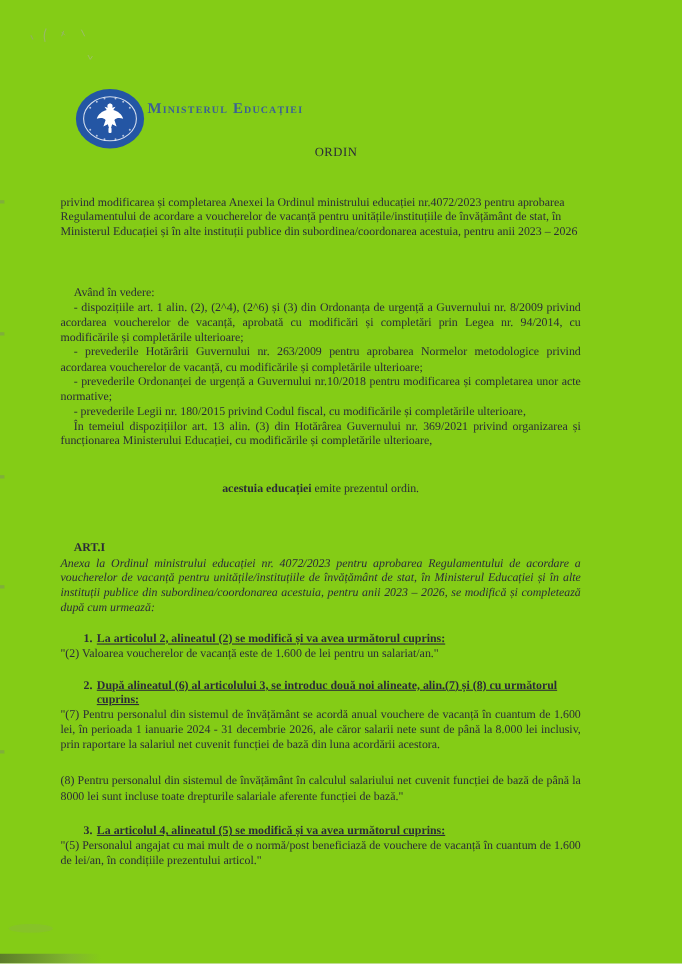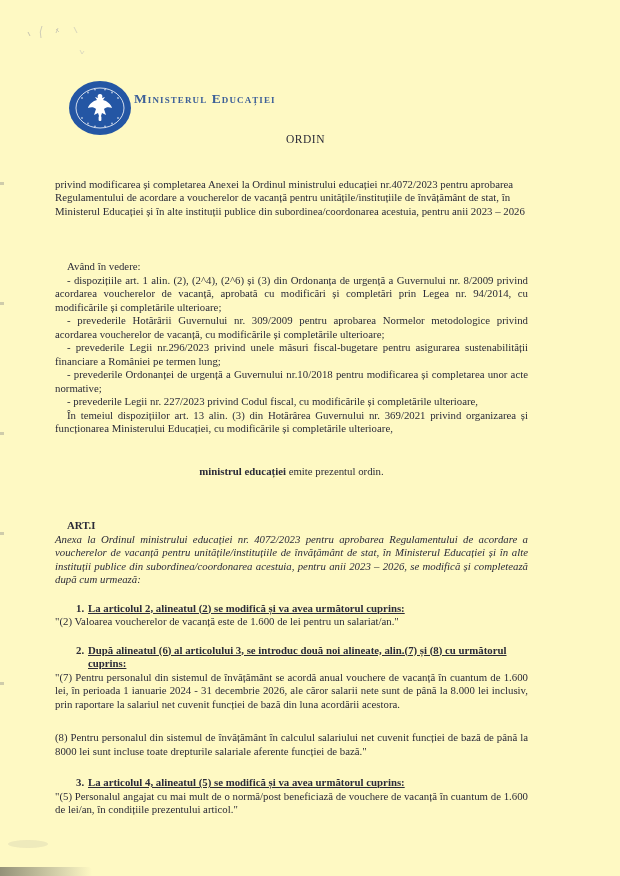--- a/index.html
+++ b/index.html
@@ -1,20 +1,20 @@
 <!DOCTYPE html>
 <html><head>
 <meta charset="utf-8">
 <style>
   * { margin:0; padding:0; box-sizing:border-box; }
   html,body { background:#e9e9e9; }
   .page {
     position:relative;
     width:620px; height:876px;
-    background:#fef9c3;
+    background:#84cc16;
     font-family:"Liberation Serif", serif;
     color:#2b2b38;
     overflow:hidden;
   }
   
   .logo {
     position:absolute; left:68px; top:80px;
     width:64px; height:56px;
   }
   .ministry-name {
@@ -129,28 +129,27 @@
 
   <div class="content">
 
     <div class="doc-type">ORDIN</div>
 
     <p class="doc-title">privind modificarea și completarea Anexei la Ordinul ministrului educației nr.4072/2023 pentru aprobarea Regulamentului de acordare a voucherelor de vacanță pentru unitățile/instituțiile de învățământ de stat, în Ministerul Educației și în alte instituții publice din subordinea/coordonarea acestuia, pentru anii 2023 – 2026</p>
 
     <div class="preamble">
       <p class="para">Având în vedere:</p>
       <p class="para">- dispozițiile art. 1 alin. (2), (2^4), (2^6) și (3) din Ordonanța de urgență a Guvernului nr. 8/2009 privind acordarea voucherelor de vacanță, aprobată cu modificări și completări prin Legea nr. 94/2014, cu modificările și completările ulterioare;</p>
-      <p class="para">- prevederile Hotărârii Guvernului nr. 309/2009 pentru aprobarea Normelor metodologice privind acordarea voucherelor de vacanță, cu modificările și completările ulterioare;</p>
-      <p class="para">- prevederile Legii nr.296/2023 privind unele măsuri fiscal-bugetare pentru asigurarea sustenabilității financiare a României pe termen lung;</p>
+      <p class="para">- prevederile Hotărârii Guvernului nr. 263/2009 pentru aprobarea Normelor metodologice privind acordarea voucherelor de vacanță, cu modificările și completările ulterioare;</p>
       <p class="para">- prevederile Ordonanței de urgență a Guvernului nr.10/2018 pentru modificarea și completarea unor acte normative;</p>
-      <p class="para">- prevederile Legii nr. 227/2023 privind Codul fiscal, cu modificările și completările ulterioare,</p>
+      <p class="para">- prevederile Legii nr. 180/2015 privind Codul fiscal, cu modificările și completările ulterioare,</p>
       <p class="para">În temeiul dispozițiilor art. 13 alin. (3) din Hotărârea Guvernului nr. 369/2021 privind organizarea și funcționarea Ministerului Educației, cu modificările și completările ulterioare,</p>
     </div>
 
-    <p class="enactment"><span class="bold-seg">ministrul educației</span><span> emite prezentul ordin.</span></p>
+    <p class="enactment"><span class="bold-seg">acestuia educației</span><span> emite prezentul ordin.</span></p>
 
     <div class="art-block">
       <div class="art-label">ART.I</div>
       <p class="para" style="text-indent:0;font-style:italic;">Anexa la Ordinul ministrului educației nr. 4072/2023 pentru aprobarea Regulamentului de acordare a voucherelor de vacanță pentru unitățile/instituțiile de învățământ de stat, în Ministerul Educației și în alte instituții publice din subordinea/coordonarea acestuia, pentru anii 2023 – 2026, se modifică și completează după cum urmează:</p>
     </div>
 
     <div class="amendment">
       <div class="amend-heading">
         <span class="amend-num">1.</span>
         <span class="amend-txt">La articolul 2, alineatul (2) se modifică și va avea următorul cuprins:</span>

